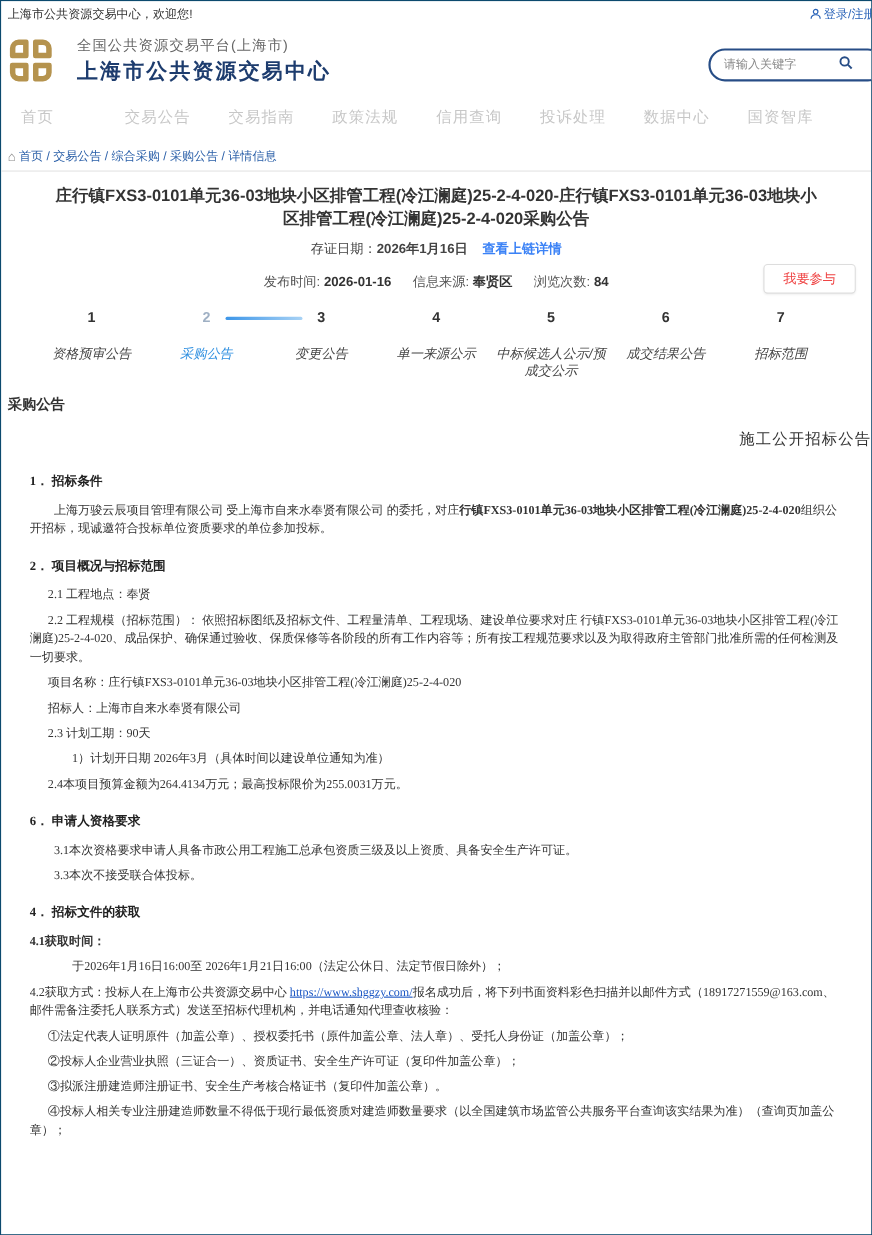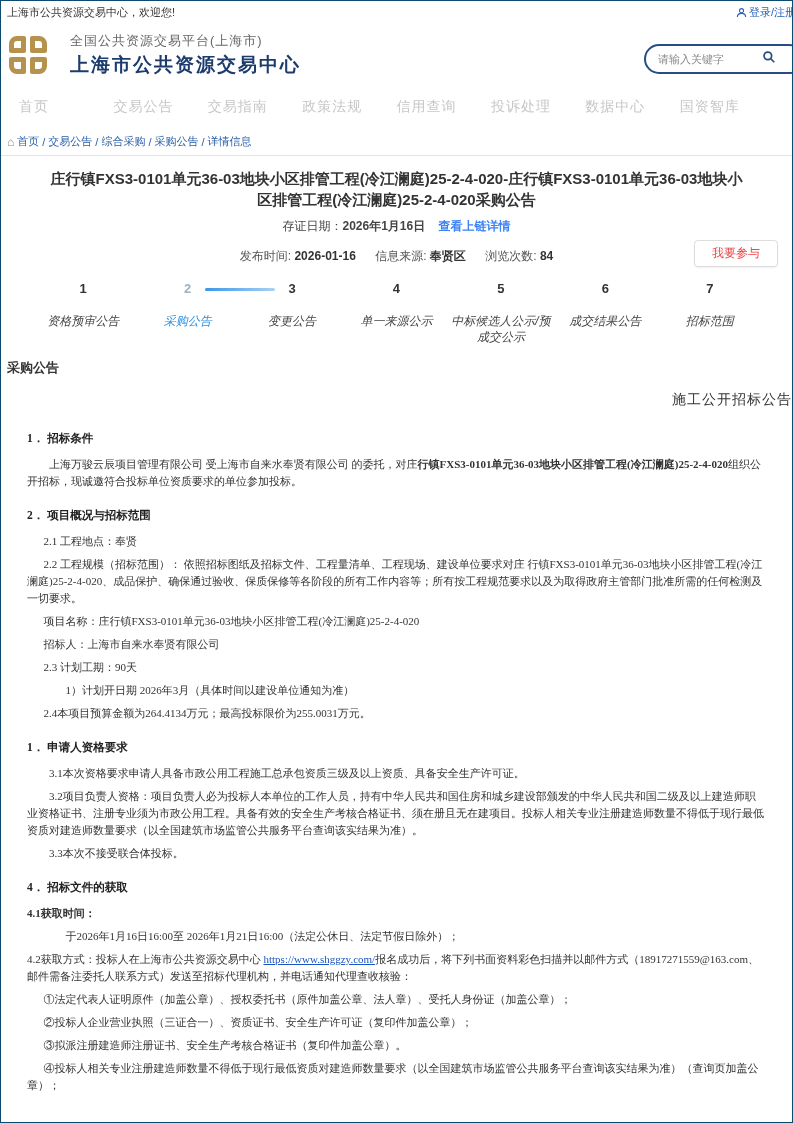--- a/index.html
+++ b/index.html
@@ -216,23 +216,22 @@
 
     <h3>2． 项目概况与招标范围</h3>
     <p class="ti15">2.1 工程地点：奉贤</p>
     <p class="ti15">2.2 工程规模（招标范围）： 依照招标图纸及招标文件、工程量清单、工程现场、建设单位要求对庄 行镇FXS3-0101单元36-03地块小区排管工程(冷江澜庭)25-2-4-020、成品保护、确保通过验收、保质保修等各阶段的所有工作内容等；所有按工程规范要求以及为取得政府主管部门批准所需的任何检测及一切要求。</p>
     <p class="ti15">项目名称：庄行镇FXS3-0101单元36-03地块小区排管工程(冷江澜庭)25-2-4-020</p>
     <p class="ti15">招标人：上海市自来水奉贤有限公司</p>
     <p class="ti15">2.3 计划工期：90天</p>
     <p class="ti35">1）计划开日期 2026年3月（具体时间以建设单位通知为准）</p>
     <p class="ti15">2.4本项目预算金额为264.4134万元；最高投标限价为255.0031万元。</p>
 
-    <h3>1． 申请人资格要求</h3>
+    <h3>6． 申请人资格要求</h3>
     <p class="ti2">3.1本次资格要求申请人具备市政公用工程施工总承包资质三级及以上资质、具备安全生产许可证。</p>
-    <p class="ti2">3.2项目负责人资格：项目负责人必为投标人本单位的工作人员，持有中华人民共和国住房和城乡建设部颁发的中华人民共和国二级及以上建造师职业资格证书、注册专业须为市政公用工程。具备有效的安全生产考核合格证书、须在册且无在建项目。投标人相关专业注册建造师数量不得低于现行最低资质对建造师数量要求（以全国建筑市场监管公共服务平台查询该实结果为准）。</p>
     <p class="ti2">3.3本次不接受联合体投标。</p>
 
     <h3>4． 招标文件的获取</h3>
     <p class="subhead">4.1获取时间：</p>
     <p class="ti35">于2026年1月16日16:00至 2026年1月21日16:00（法定公休日、法定节假日除外）；</p>
     <p><span>4.2获取方式：投标人在上海市公共资源交易中心 </span><a class="blink">https://www.shggzy.com/</a><span>报名成功后，将下列书面资料彩色扫描并以邮件方式（18917271559@163.com、邮件需备注委托人联系方式）发送至招标代理机构，并电话通知代理查收核验：</span></p>
     <p class="ti15">①法定代表人证明原件（加盖公章）、授权委托书（原件加盖公章、法人章）、受托人身份证（加盖公章）；</p>
     <p class="ti15">②投标人企业营业执照（三证合一）、资质证书、安全生产许可证（复印件加盖公章）；</p>
     <p class="ti15">③拟派注册建造师注册证书、安全生产考核合格证书（复印件加盖公章）。</p>
     <p class="ti15">④投标人相关专业注册建造师数量不得低于现行最低资质对建造师数量要求（以全国建筑市场监管公共服务平台查询该实结果为准）（查询页加盖公章）；</p>

